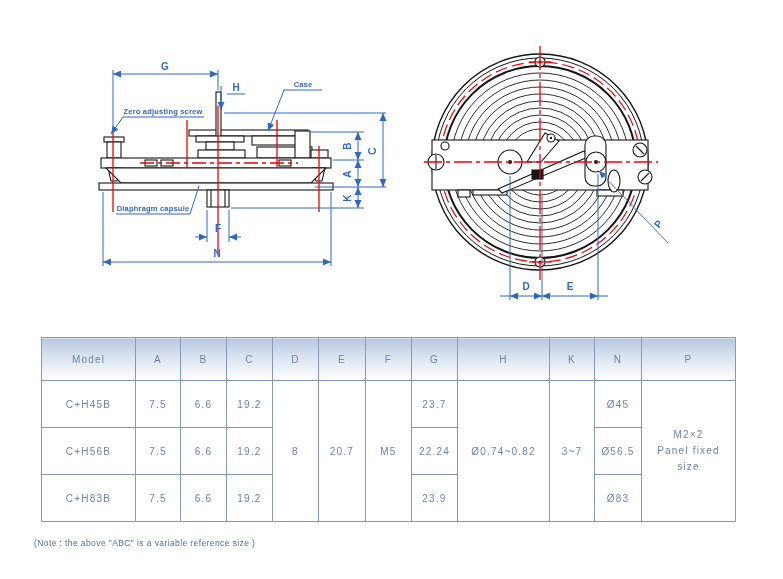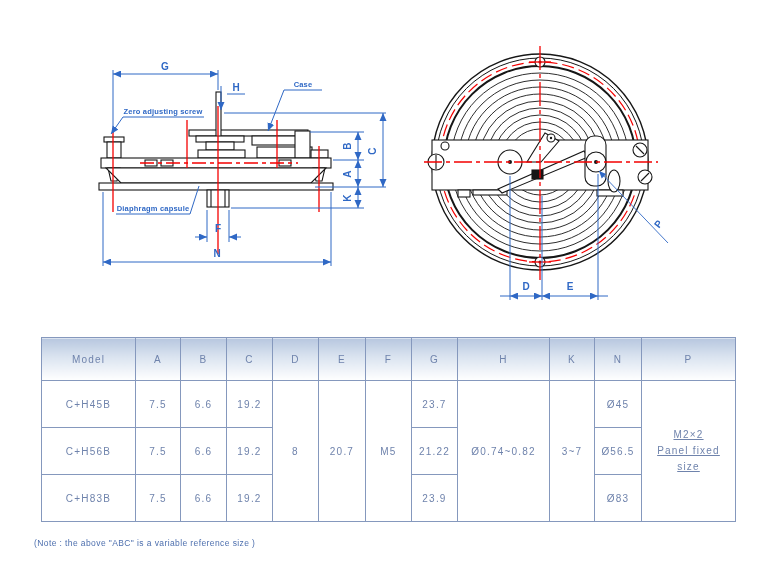--- a/index.html
+++ b/index.html
@@ -12,21 +12,21 @@
   table.spec th,table.spec td{
     border:1px solid #8598bd;text-align:center;vertical-align:middle;
     font-size:10px;color:#6f83ac;letter-spacing:1.2px;font-weight:normal;
     padding:0;background:#ffffff;
   }
   table.spec thead th{
     height:42px;
     background:linear-gradient(180deg,#b7c7df 0%,#dbe4f0 45%,#ffffff 100%);
   }
   table.spec td{height:46px;}
-  .p-cell div{line-height:16px;text-decoration:underline;}
+  .p-cell div{line-height:16px;}
   #note{
     position:absolute;left:34px;top:538px;font-size:8.5px;color:#4d6fae;
     letter-spacing:.4px;
   }
 </style>
 </head>
 <body>
 
 <div id="page">
 
@@ -242,21 +242,21 @@
         <div>M2×2</div>
         <div>Panel fixed</div>
         <div>size</div>
       </td>
     </tr>
     <tr>
       <td>C+H56B</td>
       <td>7.5</td>
       <td>6.6</td>
       <td>19.2</td>
-      <td>21.22</td>
+      <td>22.24</td>
       <td>Ø56.5</td>
     </tr>
     <tr>
       <td>C+H83B</td>
       <td>7.5</td>
       <td>6.6</td>
       <td>19.2</td>
       <td>23.9</td>
       <td>Ø83</td>
     </tr>

